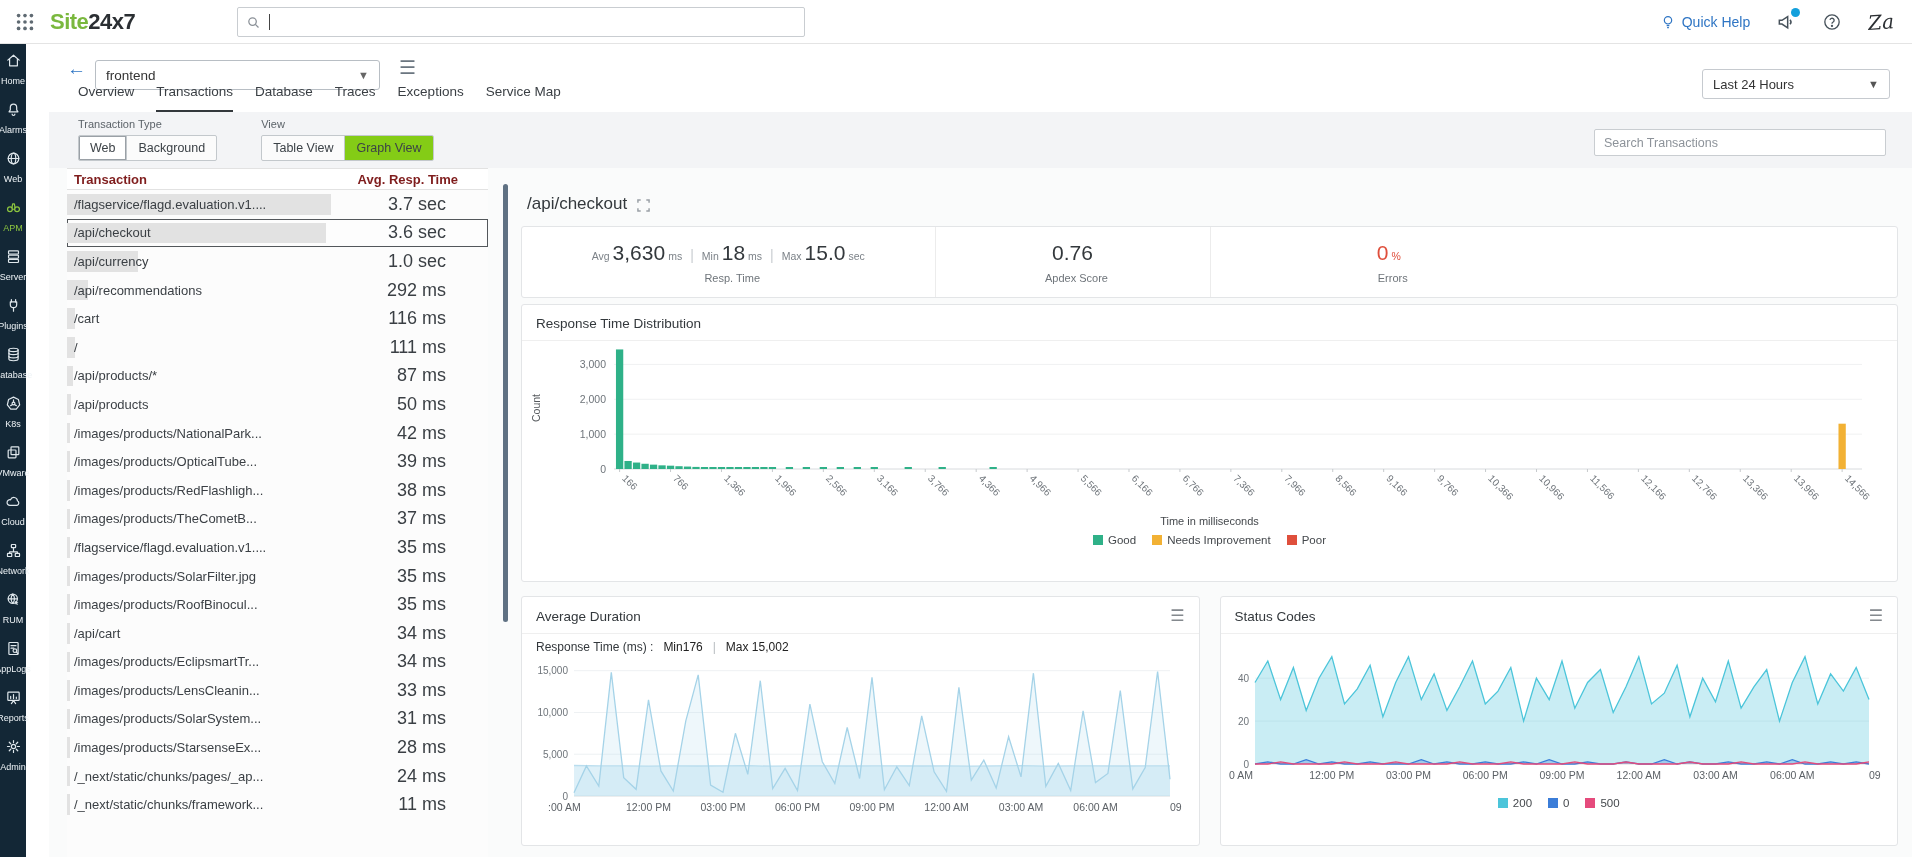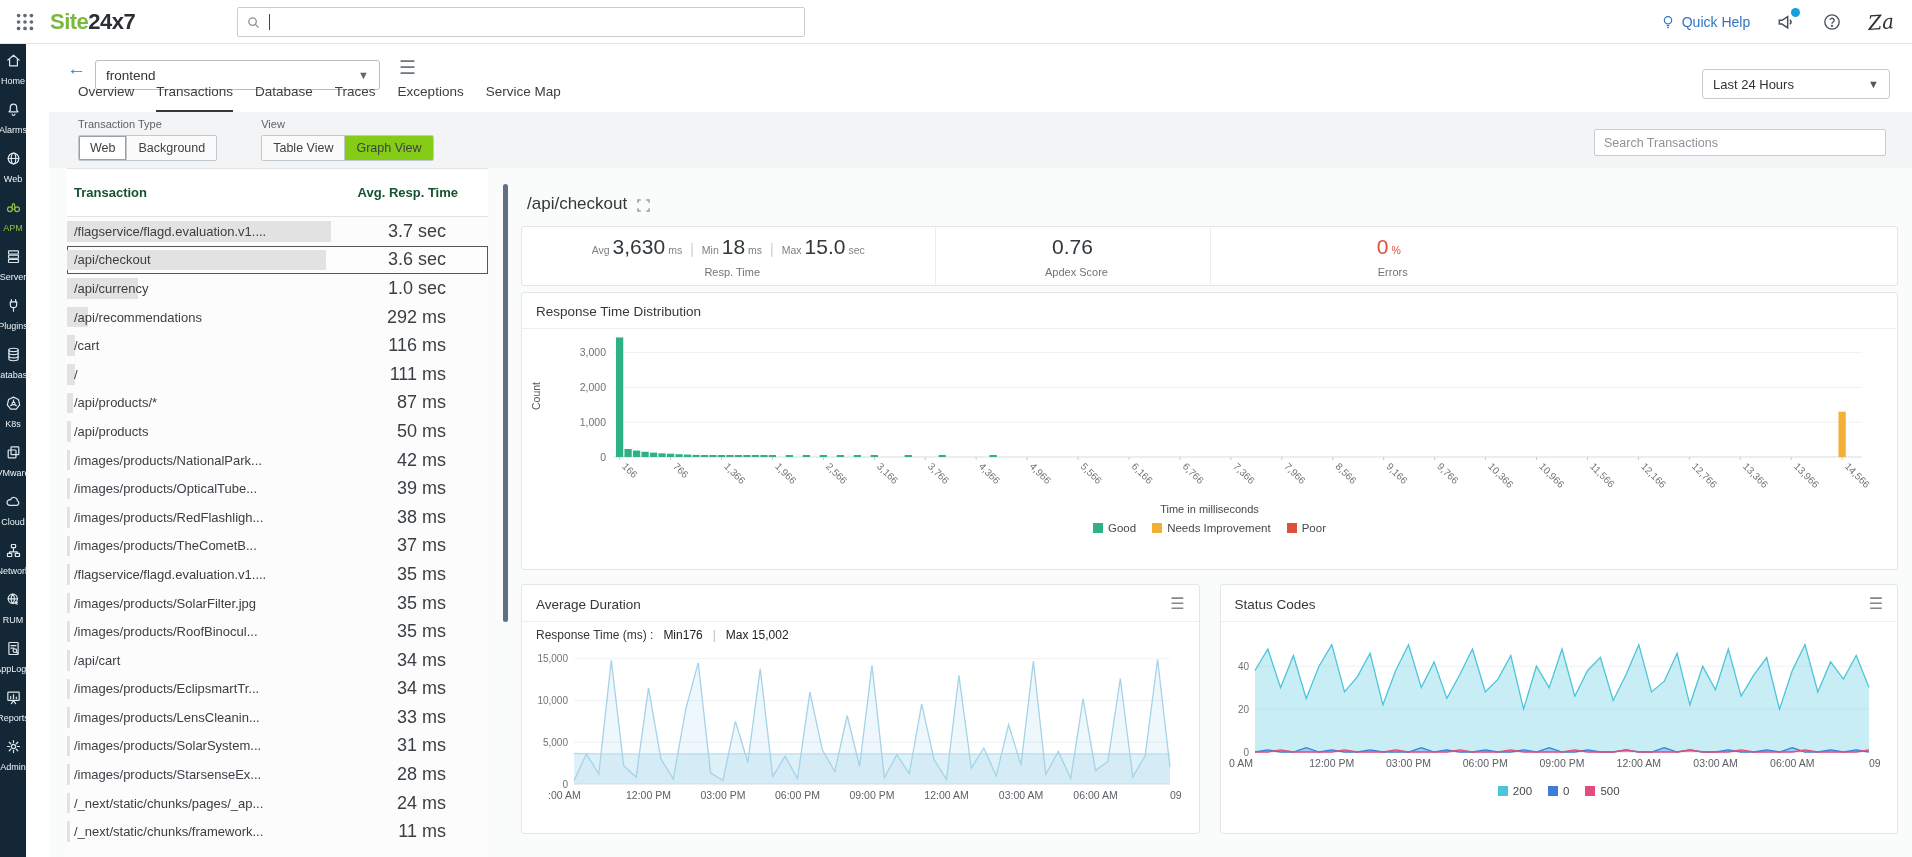--- a/index.html
+++ b/index.html
@@ -50,37 +50,37 @@
   .seg-btn { font-size:12.5px; color:#3c4247; padding:5px 11px; cursor:pointer; background:transparent; border:0; font-family:inherit; }
   .seg-btn + .seg-btn { border-left:1px solid #c3c8cc; }
   .seg-btn.sel-light { background:#fff; box-shadow:inset 0 0 0 1px #9aa0a6; }
   .seg-btn.sel-dark { background:#84cc16; }
   .txn-search { position:absolute; right:26px; top:17px; width:292px; height:27px; border:1px solid #c9cdd1; border-radius:2px; background:#fff; font-size:12.5px; color:#333; padding:0 9px; font-family:inherit; }
   .txn-search::placeholder { color:#8d939a; }
 
   
   .content { position:absolute; top:124px; left:0; width:1863px; height:689px; background:#fafbfb; }
   .txn-panel { position:absolute; left:18px; top:0; width:421px; height:689px; background:#fcfcfc; overflow:hidden; }
-  .txn-head { display:flex; align-items:center; height:49px; border-top:1px solid #e2e2e2; border-bottom:1px solid #e2e2e2; background:#fff; font-size:13px; font-weight:bold; color:#14532d; }
+  .txn-head { display:flex; align-items:center; height:22px; border-top:1px solid #e2e2e2; border-bottom:1px solid #e2e2e2; background:#fff; font-size:13px; font-weight:bold; color:#7f1d1d; }
   .txn-head .c1 { padding-left:7px; }
   .txn-head .c2 { margin-left:auto; padding-right:30px; }
   .txn-row { position:relative; height:28.6px; display:flex; align-items:center; cursor:pointer; }
   .row-bar { position:absolute; left:0; top:4px; bottom:4px; background:#e2e2e2; }
   .row-name { position:relative; font-size:13px; color:#3a3f44; padding-left:7px; white-space:nowrap; }
   .row-val { position:absolute; right:42px; font-size:18px; color:#3a3f44; }
   .txn-row.selected { outline:1.5px solid #53575b; outline-offset:-1px; background:#fdfdfd; }
   .vscroll { position:absolute; left:454px; top:16px; width:5px; height:438px; background:#5f7183; border-radius:3px; cursor:grab; }
 
   .detail { position:absolute; left:472px; top:0; right:14px; bottom:0; }
   .dtitle-row { display:flex; align-items:center; gap:10px; padding:26px 0 12px 6px; }
   .dtitle { font-size:17px; color:#33383c; }
   .expand-ic { width:13px; height:13px; color:#9aa0a6; cursor:pointer; }
 
   .card { background:#fff; border:1px solid #e3e5e7; border-radius:3px; }
-  .stats-card { display:flex; height:60px; }
+  .stats-card { display:flex; height:72px; }
   .stat-col { display:flex; flex-direction:column; align-items:center; justify-content:center; gap:7px; height:100%; }
   .stat-col + .stat-col { border-left:1px solid #ececec; }
   .sc1 { flex-basis:30%; } .sc2 { flex-basis:20%; } .sc3 { flex-basis:24%; } .sc4 { flex-basis:26%; }
   .stat-line { display:flex; align-items:baseline; gap:3px; }
   .st-sm { font-size:10.5px; color:#7c8288; }
   .st-big { font-size:21px; color:#33383c; }
   .st-sep { color:#c9cdd1; font-size:14px; margin:0 5px; }
   .st-cap { font-size:11px; color:#6e747a;margin-left:8px; }
   .err-red { color:#df4f3c !important; }
 

